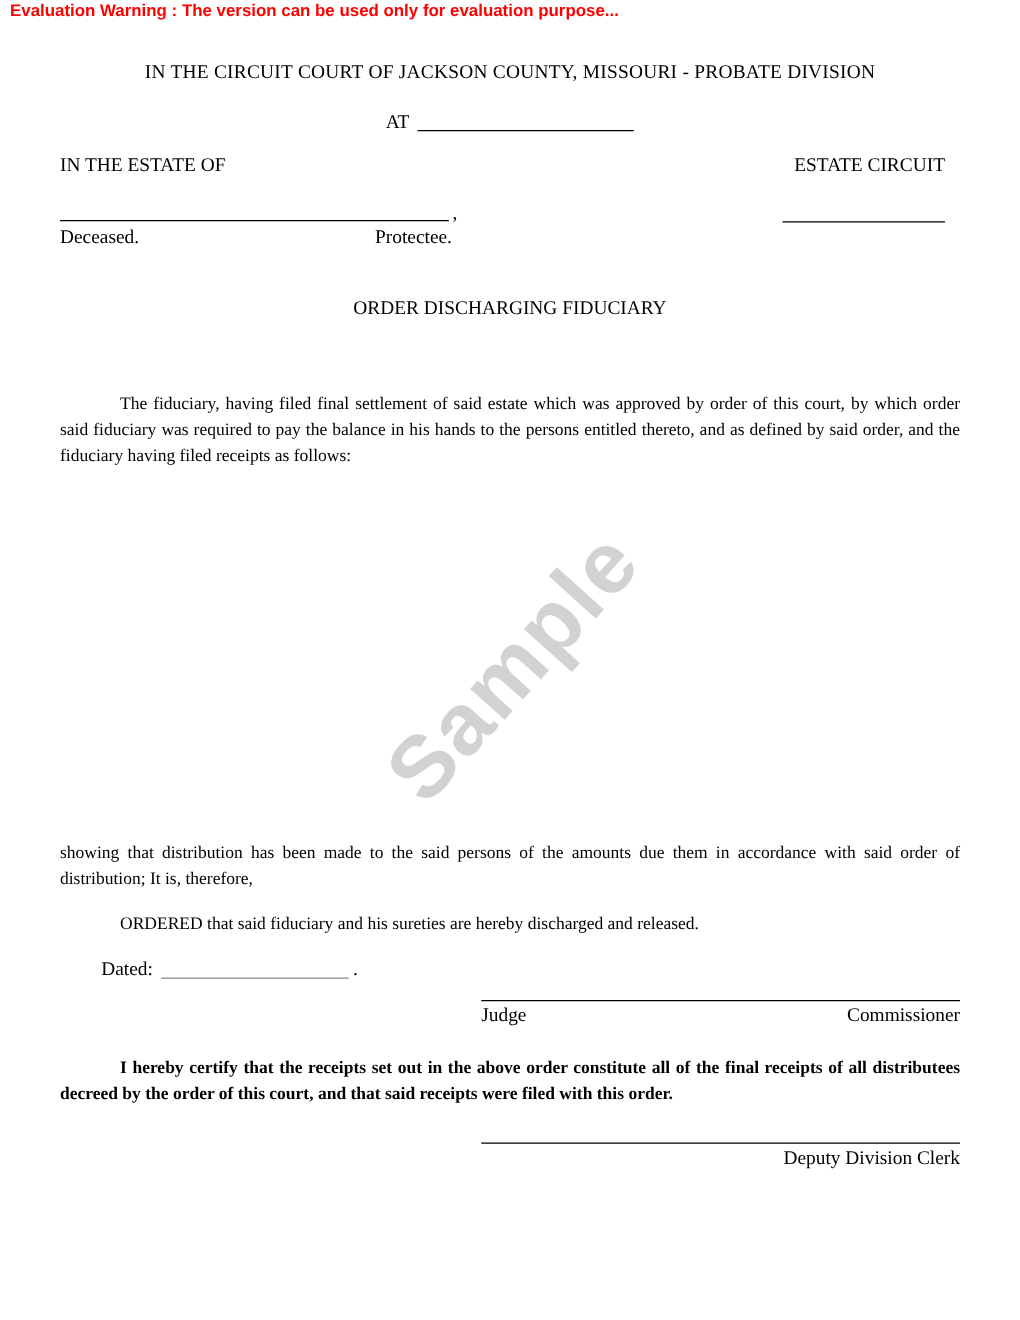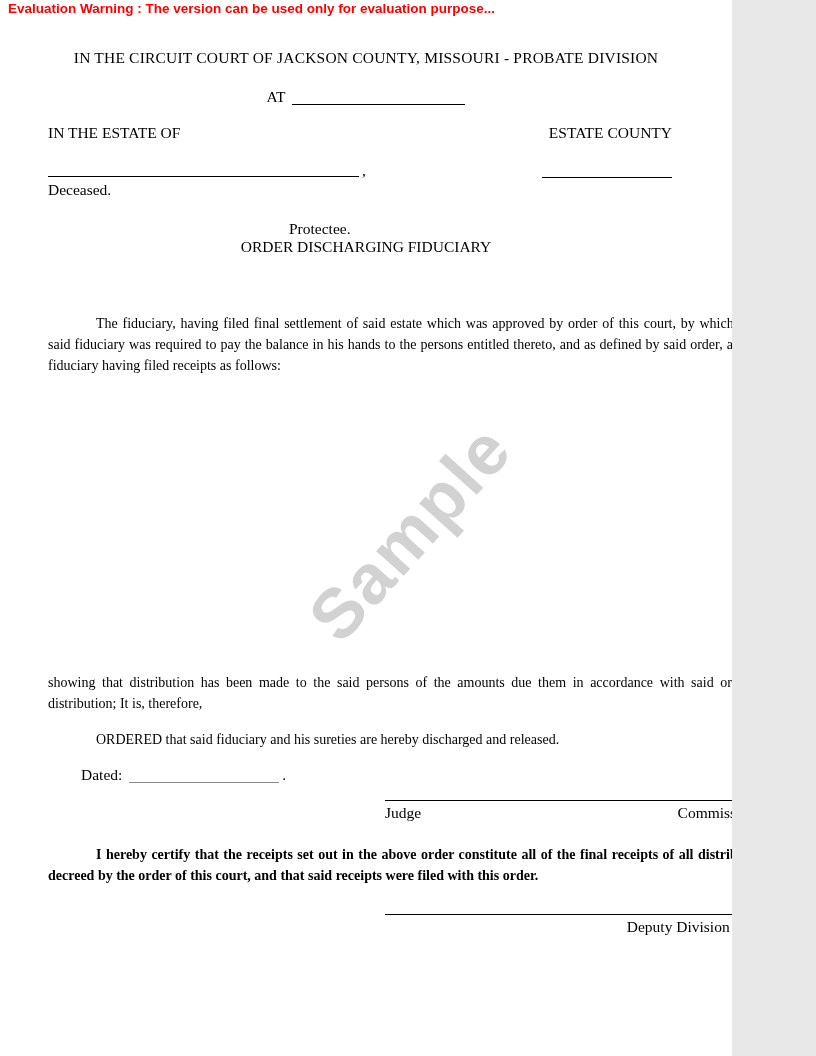--- a/index.html
+++ b/index.html
@@ -4,21 +4,21 @@
 <style>
   * { margin: 0; padding: 0; box-sizing: border-box; }
   html, body { background: #e8e8e8; }
   body {
     width: 816px; height: 1056px;
     font-family: "Liberation Serif", serif;
     color: var(--ink, #000);
   }
   .page {
     position: relative;
-    width: 732px; height: 1056px;
+    width: 816px; height: 1056px;
     background: var(--paper, #fff);
     overflow: hidden;
   }
   .warning {
     position: absolute; left: 8px; top: 1px;
     font-family: "Liberation Sans", sans-serif;
     font-weight: bold; font-size: 13.5px;
     color: var(--warning-red, #ff0000);
     white-space: nowrap;
   }
@@ -42,21 +42,21 @@
   .estate-number-label { padding-right: 12px; }
   .caption-blank-row {
     position: absolute; left: 48px; right: 48px; top: 158px;
     height: 22px; font-size: 15.5px;
   }
   .name-blank { position: absolute; left: 0; top: 18px; width: 311px; height: 0; border-bottom: 1px solid #000; }
   .name-comma { position: absolute; left: 314px; top: 4px; }
   .number-blank { position: absolute; right: 12px; top: 19px; width: 130px; height: 0; border-bottom: 1px solid #000; }
   .party-row { position: absolute; left: 48px; top: 181px; width: 720px; height: 20px; font-size: 15.5px; }
   .deceased { position: absolute; left: 0; }
-  .protectee { position: absolute; left: 241px; margin-top: 39px; }
+  .protectee { position: absolute; left: 252px; }
   .order-title {
     position: absolute; left: 0; width: 100%; top: 238px;
     text-align: center; font-size: 15.5px;
   }
   .order-statute {
     position: absolute; left: 0; width: 100%; top: 257px;
     text-align: center; font-size: 15.5px;
   }
   .para {
     position: absolute; left: 48px; width: 720px;
@@ -97,21 +97,21 @@
   <div class="warning">Evaluation Warning : The version can be used only for evaluation purpose...</div>
 
   <div class="watermark">Sample</div>
 
   <div class="court-title">IN THE CIRCUIT COURT OF JACKSON COUNTY, MISSOURI - PROBATE DIVISION</div>
 
   <div class="at-row"><span>AT</span><span class="blank at-blank"></span></div>
 
   <div class="caption-row">
     <span>IN THE ESTATE OF</span>
-    <span class="estate-number-label">ESTATE COUNTY</span>
+    <span class="estate-number-label">ESTATE CIRCUIT</span>
   </div>
 
   <div class="caption-blank-row">
     <span class="name-blank"></span>
     <span class="name-comma">,</span>
     <span class="number-blank"></span>
   </div>
 
   <div class="party-row">
     <span class="deceased">Deceased.</span>

